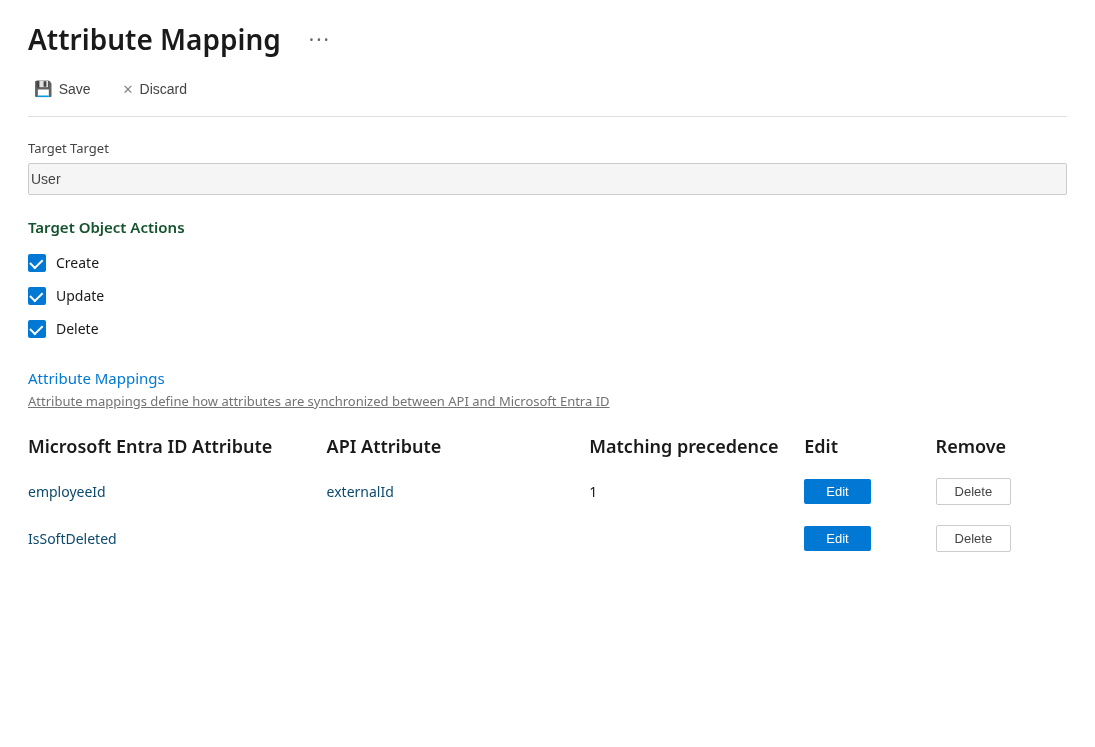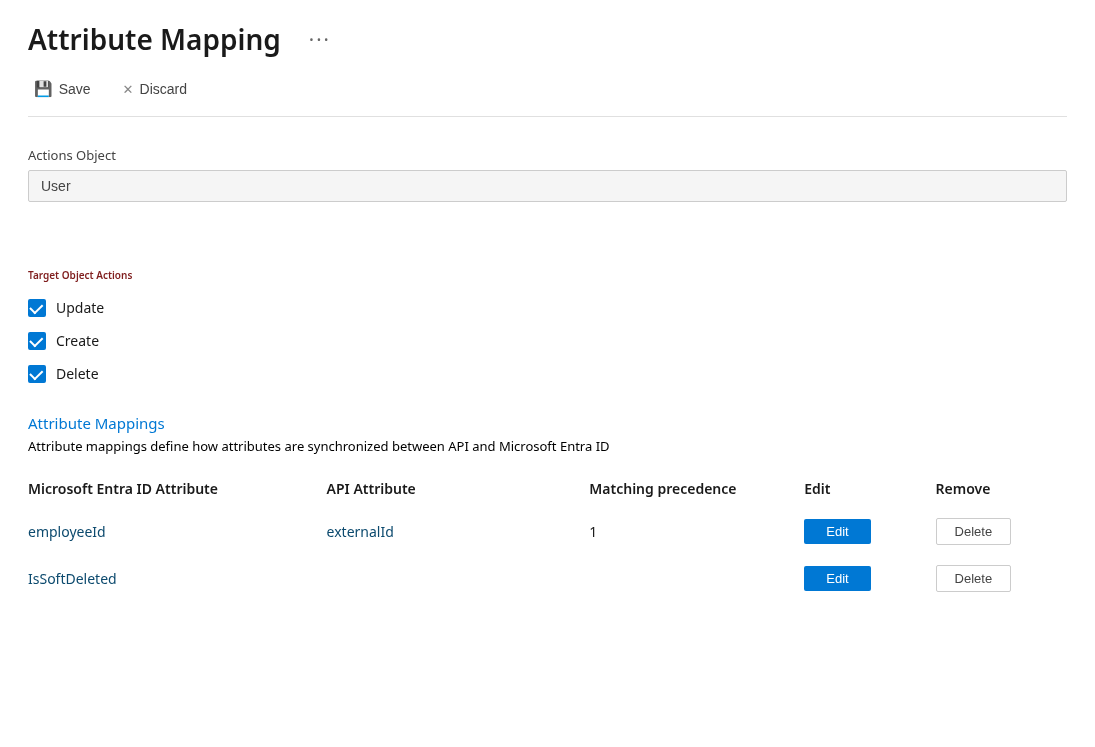--- a/index.html
+++ b/index.html
@@ -30,21 +30,21 @@
       letter-spacing: 2px;
       font-weight: 400;
     }
 
     .toolbar {
       display: flex;
       align-items: center;
       gap: 20px;
       padding-bottom: 14px;
       border-bottom: 1px solid #e0e0e0;
-      margin-bottom: 29px;
+      margin-bottom: 22px;
     }
 
     .toolbar-btn {
       display: flex;
       align-items: center;
       gap: 6px;
       background: none;
       border: none;
       cursor: pointer;
       color: #444;
@@ -60,36 +60,35 @@
     .section-label {
       font-size: 13px;
       color: #444;
       margin-bottom: 6px;
       font-weight: 400;
     }
 
     .target-object-input {
       width: 100%;
       max-width: 1040px;
-      padding: 7px 12px;
+      padding: 7px 2px;
       border: 1px solid #ccc;
       border-radius: 2px;
       background: #f5f5f5;
       font-size: 14px;
       color: #444;
-      margin-bottom: 38px;
+      margin-bottom: 22px;
       outline: none;
     }
 
     .section-title {
-      font-size: 10px;
+      font-size: 15px;
       font-weight: 600;
-      color: #7f1d1d;
+      color: #14532d;
       margin-bottom: 16px;
-      margin-top: 28px;
     }
 
     .checkbox-group {
       display: flex;
       flex-direction: column;
       gap: 14px;
       margin-bottom: 30px;
     }
 
     .checkbox-item {
@@ -128,33 +127,34 @@
 
     .mappings-section-title {
       font-size: 15px;
       font-weight: 400;
       color: #0078d4;
       margin-bottom: 4px;
     }
 
     .mappings-description {
       font-size: 13px;
-      color: #000000;
+      color: #737373;
       margin-bottom: 16px;
+      text-decoration: underline;
     }
 
     .mappings-table {
       width: 100%;
       border-collapse: collapse;
     }
 
     .mappings-table th {
       text-align: left;
       font-weight: 600;
-      font-size: 14px;
+      font-size: 18px;
       color: #1a1a1a;
       padding: 8px 12px 10px 0;
       border-bottom: none;
     }
 
     .mappings-table th:last-child,
     .mappings-table th:nth-last-child(2) {
       text-align: left;
     }
 
@@ -213,34 +213,34 @@
     <span class="toolbar-icon save-icon"></span>
     <span>Save</span>
   </button>
   <button class="toolbar-btn">
     <span class="toolbar-icon discard-icon"></span>
     <span>Discard</span>
   </button>
 </div>
 
 <div>
-  <div class="section-label">Actions Object</div>
+  <div class="section-label">Target Target</div>
   <input class="target-object-input" type="text" readonly="" value="User" style="">
 </div>
 
 <div>
   <div class="section-title">Target Object Actions</div>
   <div class="checkbox-group">
     <label class="checkbox-item">
       <div class="checkbox-box"></div>
-      <span class="checkbox-label">Update</span>
+      <span class="checkbox-label">Create</span>
     </label>
     <label class="checkbox-item">
       <div class="checkbox-box"></div>
-      <span class="checkbox-label">Create</span>
+      <span class="checkbox-label">Update</span>
     </label>
     <label class="checkbox-item">
       <div class="checkbox-box"></div>
       <span class="checkbox-label">Delete</span>
     </label>
   </div>
 </div>
 
 <div>
   <div class="mappings-section-title">Attribute Mappings</div>

